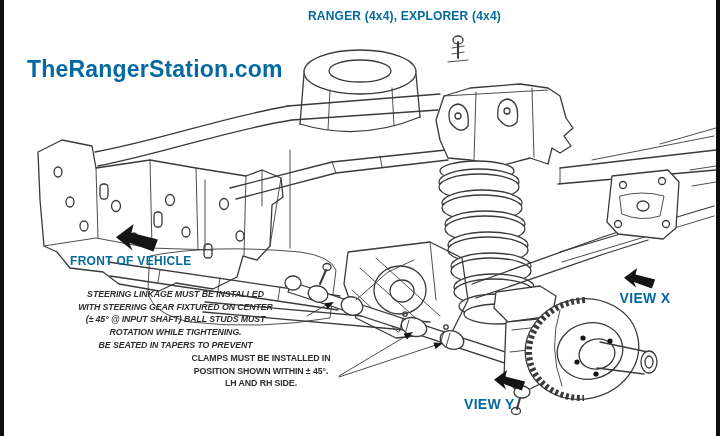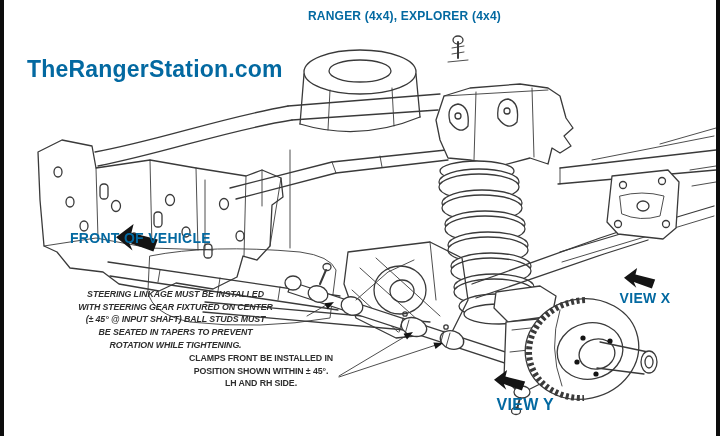--- a/index.html
+++ b/index.html
@@ -17,23 +17,23 @@
   }
   .art .wfill{fill:#ffffff;}
   .art .solid{fill:#141414; stroke:none;}
   .art .thin{stroke-width:0.9;}
   .art .thick{stroke-width:2;}
   .art .teeth{stroke-width:6; stroke-dasharray:3 2.6; stroke-linecap:butt;}
   .lbl{position:absolute; color:#0369a1; font-weight:bold; white-space:nowrap;}
   .caps{letter-spacing:0.3px;}
   #title{left:308px; top:9px; font-size:12px; letter-spacing:0.2px;}
   #watermark{left:27px; top:56px; font-size:23px; color:#0369a1; letter-spacing:0.2px;}
-  #front-of-vehicle{left:70px; top:230px; font-size:14px;}
+  #front-of-vehicle{left:70px; top:254px; font-size:12px;}
   #view-x{left:600px; top:290px; width:90px; text-align:center; font-size:14px;}
-  #view-y{left:464px; top:396px; width:90px; text-align:right; font-size:16px;}
+  #view-y{left:464px; top:396px; width:90px; text-align:left; font-size:14px;}
   #front-suspension{left:308px; top:410px; width:160px; text-align:center; font-size:10px;}
   .note{position:absolute; color:#2e2e2e; font-weight:bold; font-size:8.8px;
         line-height:12.7px; text-align:center; letter-spacing:-0.1px;}
   #note-steering{left:38px; top:288px; width:275px;font-style:italic;}
   #note-clamps{left:150px; top:352px; width:222px;}
 </style>
 </head>
 <body>
 
 <div id="stage">
@@ -212,25 +212,25 @@
 
   <div id="view-x" class="lbl caps">VIEW X</div>
 
   <div id="view-y" class="lbl caps">VIEW Y</div>
 
 
   <div id="note-steering" class="note">
     <div>STEERING LINKAGE MUST BE INSTALLED</div>
     <div>WITH STEERING GEAR FIXTURED ON CENTER</div>
     <div>(± 45° @ INPUT SHAFT) BALL STUDS MUST</div>
+    <div>ROTATION WHILE TIGHTENING.</div>
     <div>BE SEATED IN TAPERS TO PREVENT</div>
-    <div>ROTATION WHILE TIGHTENING.</div>
   </div>
 
   <div id="note-clamps" class="note">
-    <div>CLAMPS FRONT BE INSTALLED IN</div>
+    <div>CLAMPS MUST BE INSTALLED IN</div>
     <div>POSITION SHOWN WITHIN  ± 45°.</div>
     <div>LH AND RH SIDE.</div>
   </div>
 
   <div id="edgebar-left" class="edgebar"></div>
   <div id="edgebar-right" class="edgebar"></div>
 </div>
 
 </body></html>

